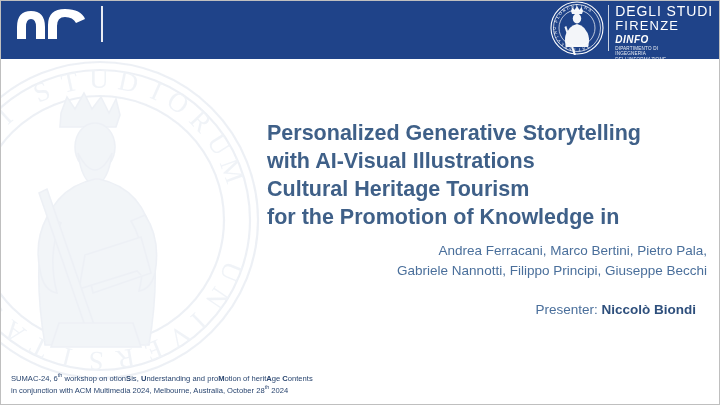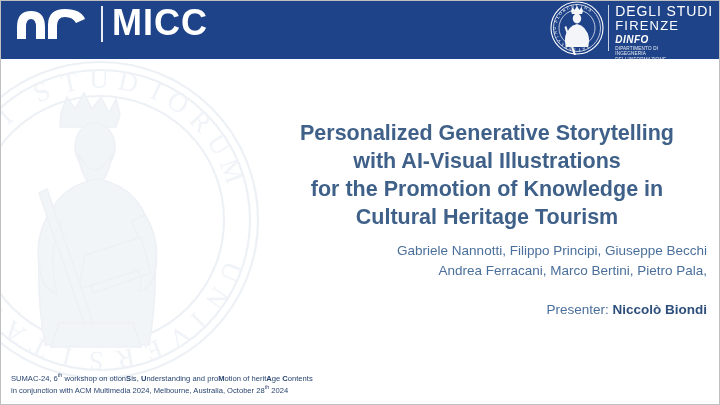--- a/index.html
+++ b/index.html
@@ -45,35 +45,35 @@
   .unifi-rule{width:1px;height:46px;background:#ffffff;opacity:.75;margin:0 6px 0 4px;}
   .unifi-text{color:#ffffff;line-height:1.0;}
   .unifi-text .l1{font-size:9.5px;letter-spacing:.9px;font-family:"Liberation Serif",serif;}
   .unifi-text .l2{font-size:14px;letter-spacing:.9px;font-family:Liberation Sans, sans-serif;margin-top:1px;}
   .unifi-text .l3{font-size:13px;letter-spacing:1.2px;font-family:Liberation Sans, sans-serif;margin-top:1px;}
   .unifi-text .dinfo{font-size:10px;font-weight:bold;letter-spacing:.5px;margin-top:3px;font-style:italic;}
   .unifi-text .dept{font-size:4.6px;letter-spacing:.2px;line-height:5.6px;margin-top:1px;opacity:.92;}
 
   
   .title{
-    position:absolute;right:12px;top:118px;width:440px;text-align:center;
+    position:absolute;right:12px;top:118px;width:440px;text-align:left;
     color:#3f6088;font-size:21.5px;font-weight:bold;line-height:28px;
     font-family:"Liberation Sans",sans-serif;
   }
   .title .tl{display:block;}
 
   .authors{
     position:absolute;right:12px;top:240px;width:440px;text-align:right;
     color:#4a6f9b;font-size:13.5px;line-height:20px;
     font-family:"Liberation Sans",sans-serif;
   }
   .authors .al{display:block;}
 
   .presenter{
-    position:absolute;right:12px;top:300px;width:440px;text-align:right;
+    position:absolute;right:23px;top:300px;width:440px;text-align:right;
     color:#4a6f9b;font-size:13.5px;line-height:18px;
     font-family:"Liberation Sans",sans-serif;
   }
   .presenter b{color:#2e4f7c;font-weight:bold;}
 
   
   .footer{
     position:absolute;left:10px;bottom:8px;width:520px;
     color:#29456f;font-size:7.6px;line-height:11.5px;
     font-family:"Liberation Sans",sans-serif;
@@ -145,21 +145,20 @@
   <div class="header">
 
     <div class="micc-block">
       <div class="micc-mark">
         <svg viewBox="0 0 78 32" xmlns="http://www.w3.org/2000/svg">
           <path d="M2 32 L2 20 Q2 4 16 4 Q30 4 30 20 L30 32 L21 32 L21 20 Q21 12 16 12 Q11 12 11 20 L11 32 Z" fill="#ffffff"></path>
           <path d="M33 32 L33 18 Q33 2 50 2 Q66 2 70 12 L61 16 Q58 10 50 10 Q42 10 42 19 L42 32 Z" fill="#ffffff"></path>
         </svg>
       </div>
       <div class="micc-divider"></div>
-      <div class="micc-word">MICC</div>
     </div>
 
     <div class="unifi">
       <div class="unifi-seal">
         <svg viewBox="0 0 54 54" xmlns="http://www.w3.org/2000/svg">
           <circle cx="27" cy="27" r="26" fill="none" stroke="#ffffff" stroke-width="1.1"></circle>
           <circle cx="27" cy="27" r="23.5" fill="none" stroke="#ffffff" stroke-width="0.7"></circle>
           <circle cx="27" cy="27" r="18" fill="none" stroke="#ffffff" stroke-width="0.7"></circle>
           <g fill="#ffffff" opacity="0.95">
             <path d="M21 10 l1.5 -4 2 3 2.5 -4 2.5 4 2 -3 1.5 4 -1 3 h-10 z"></path>
@@ -206,27 +205,27 @@
           <div>INGEGNERIA</div>
           <div>DELL'INFORMAZIONE</div>
         </div>
       </div>
     </div>
   </div>
 
   <div class="title">
     <span class="tl">Personalized Generative Storytelling</span>
     <span class="tl">with AI-Visual Illustrations</span>
+    <span class="tl">Cultural Heritage Tourism</span>
     <span class="tl">for the Promotion of Knowledge in</span>
-    <span class="tl">Cultural Heritage Tourism</span>
   </div>
 
   <div class="authors">
+    <span class="al">Andrea Ferracani, Marco Bertini, Pietro Pala,</span>
     <span class="al">Gabriele Nannotti, Filippo Principi, Giuseppe Becchi</span>
-    <span class="al">Andrea Ferracani, Marco Bertini, Pietro Pala,</span>
   </div>
 
   <div class="presenter">
     <span>Presenter: </span><b>Niccolò Biondi</b>
   </div>
 
   <div class="footer">
     <span class="fl"><span>SUMAC-24, 6</span><sup>th</sup><span> workshop on otion</span><b>S</b><span>is, </span><b>U</b><span>nderstanding and pro</span><b>M</b><span>otion of herit</span><b>A</b><span>ge </span><b>C</b><span>ontents</span></span>
     <span class="fl"><span>in conjunction with ACM Multimedia 2024, Melbourne, Australia, October 28</span><sup>th</sup><span> 2024</span></span>
   </div>

